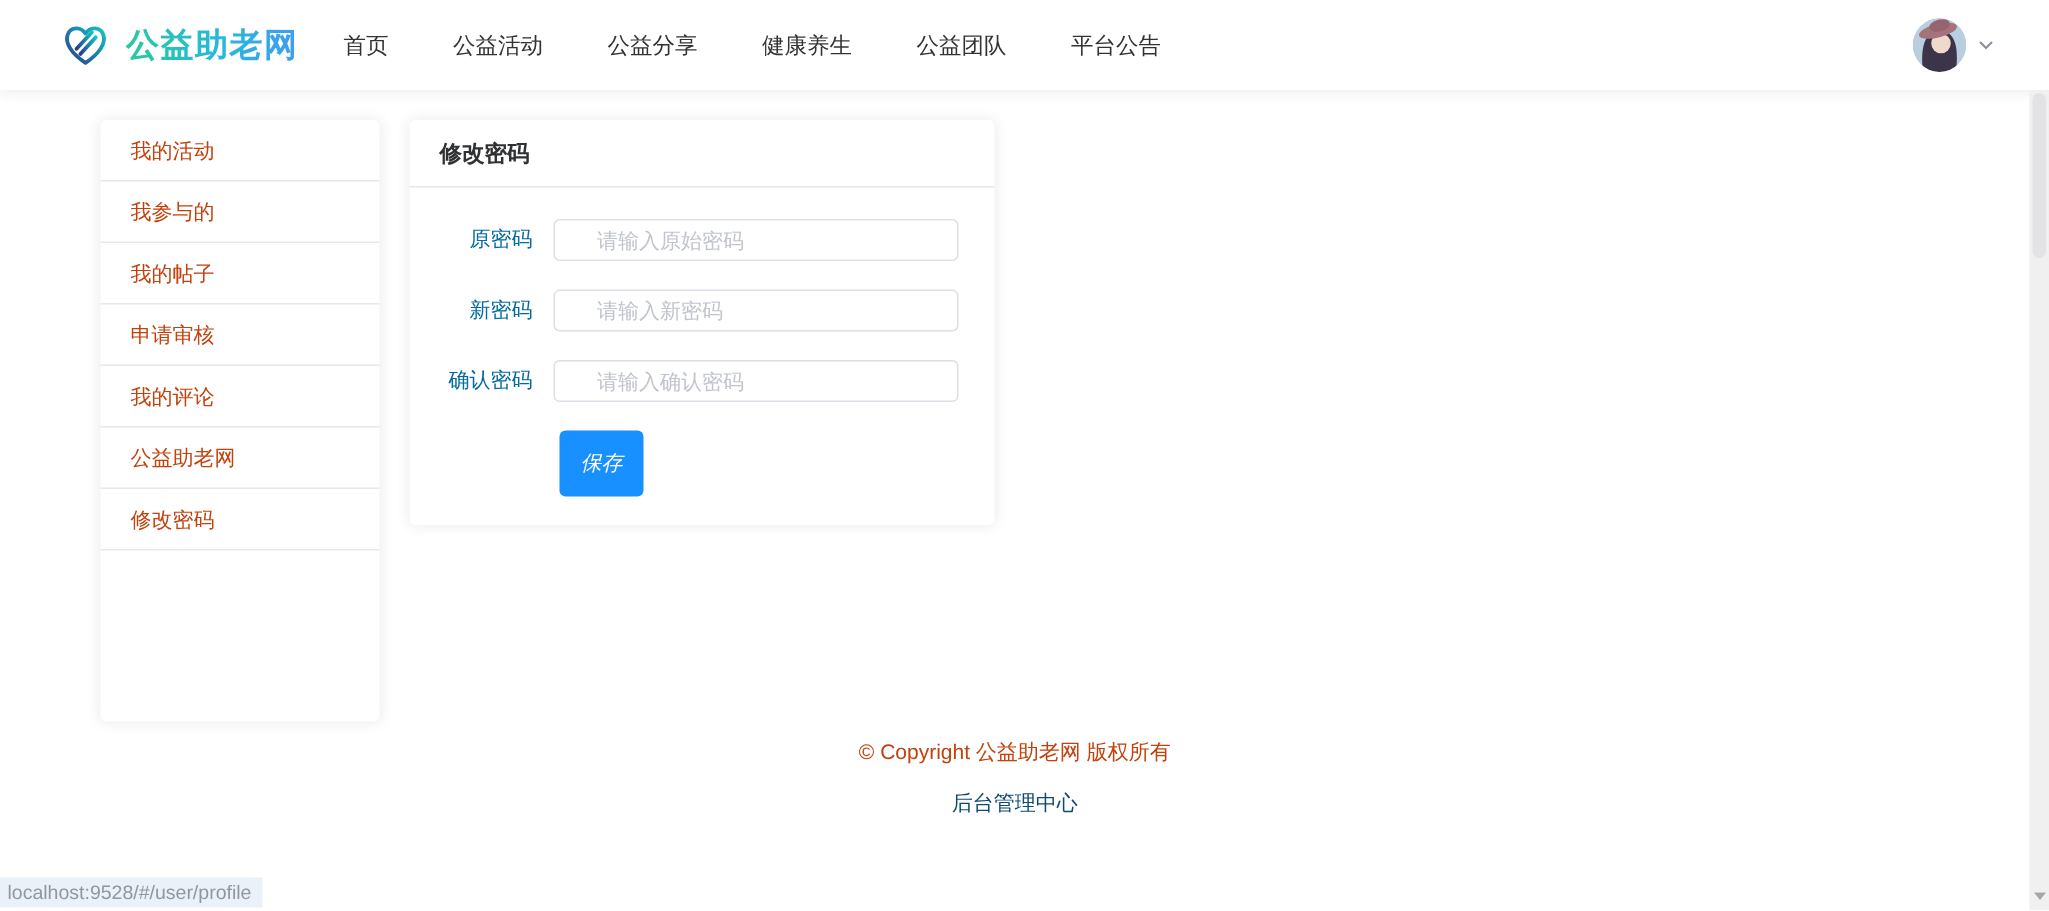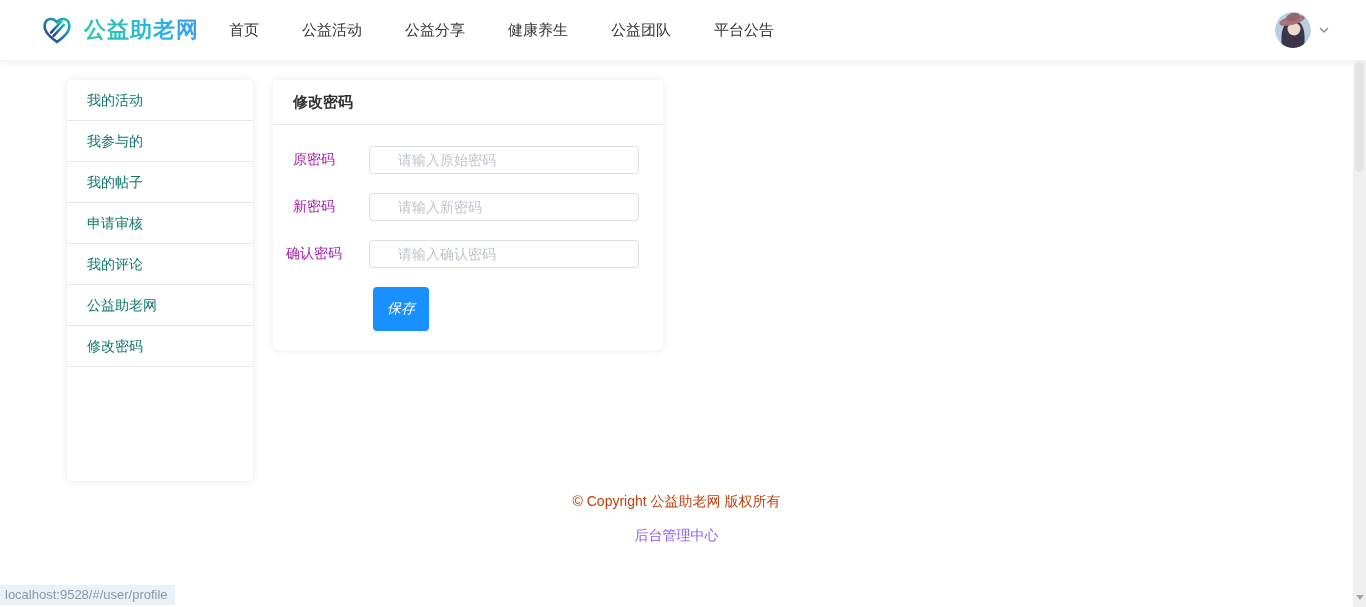--- a/index.html
+++ b/index.html
@@ -33,56 +33,56 @@
   
   .main { position:absolute; top:60px; left:0; right:13px; bottom:0; background:#fff; }
 
   .sidebar-card {
     position:absolute; left:67px; top:20px; width:186px; height:401px;
     background:#fff; border-radius:4px;
     box-shadow:0 0 10px rgba(0,0,0,.09);
   }
   .menu-item {
     height:41px; line-height:41px; padding-left:20px;
-    font-size:14px; color:#0f766e; border-bottom:1px solid #e8e8e8;
+    font-size:14px; color:#c2410c; border-bottom:1px solid #e8e8e8;
     cursor:pointer;
   }
 
   .panel {
     position:absolute; left:273px; top:20px; width:390px; height:270px;
     background:#fff; border-radius:4px;
     box-shadow:0 0 10px rgba(0,0,0,.09);
   }
   .panel-header {
     padding:13px 20px 12px; font-size:15px; font-weight:700; color:#303133;
     border-bottom:1px solid #e8e8e8;
   }
   .panel-body { padding-top:21px; }
   .form-row { display:flex; align-items:center; margin-bottom:19px; }
   .form-label {
-    width:96px; flex:none; text-align:center; padding-right:14px;
-    font-size:14px; color:#a21caf;
+    width:96px; flex:none; text-align:right; padding-right:14px;
+    font-size:14px; color:#0369a1;
   }
   .form-input {
     width:270px; height:28px; border:1px solid #dcdfe6; border-radius:4px;
     padding:0 28px; font-size:14px; color:#606266; outline:none;
     font-family:inherit; background:#fff;
   }
   .form-input::placeholder { color:#c0c4cc; }
   .btn-row { padding-left:100px; }
   .save-btn {
     min-width:56px; height:44px; padding:0 14px;
     background:#1890ff; color:#fff; border:none; border-radius:4px;
     font-size:14px; font-family:inherit; cursor:pointer;font-style:italic;
   }
 
   
   .footer { position:absolute; left:0; right:0; top:433px; text-align:center; }
   .footer-line1 { font-size:14px; color:#c2410c; }
-  .footer-line2 { font-size:14px; color:#8b5cf6; margin-top:16px; }
+  .footer-line2 { font-size:14px; color:#0c4a6e; margin-top:16px; }
 
   
   .statusbar {
     position:absolute; left:0; bottom:2px; height:20px; line-height:20px;
     background:#eaf1f8; color:#8f98a2; font-size:13px; padding:0 7px 0 5px;
     white-space:nowrap; z-index:20;
   }
   .scrollbar {
     position:absolute; top:60px; right:0; bottom:0; width:13px;
     background:#f0f0f1; z-index:15;

